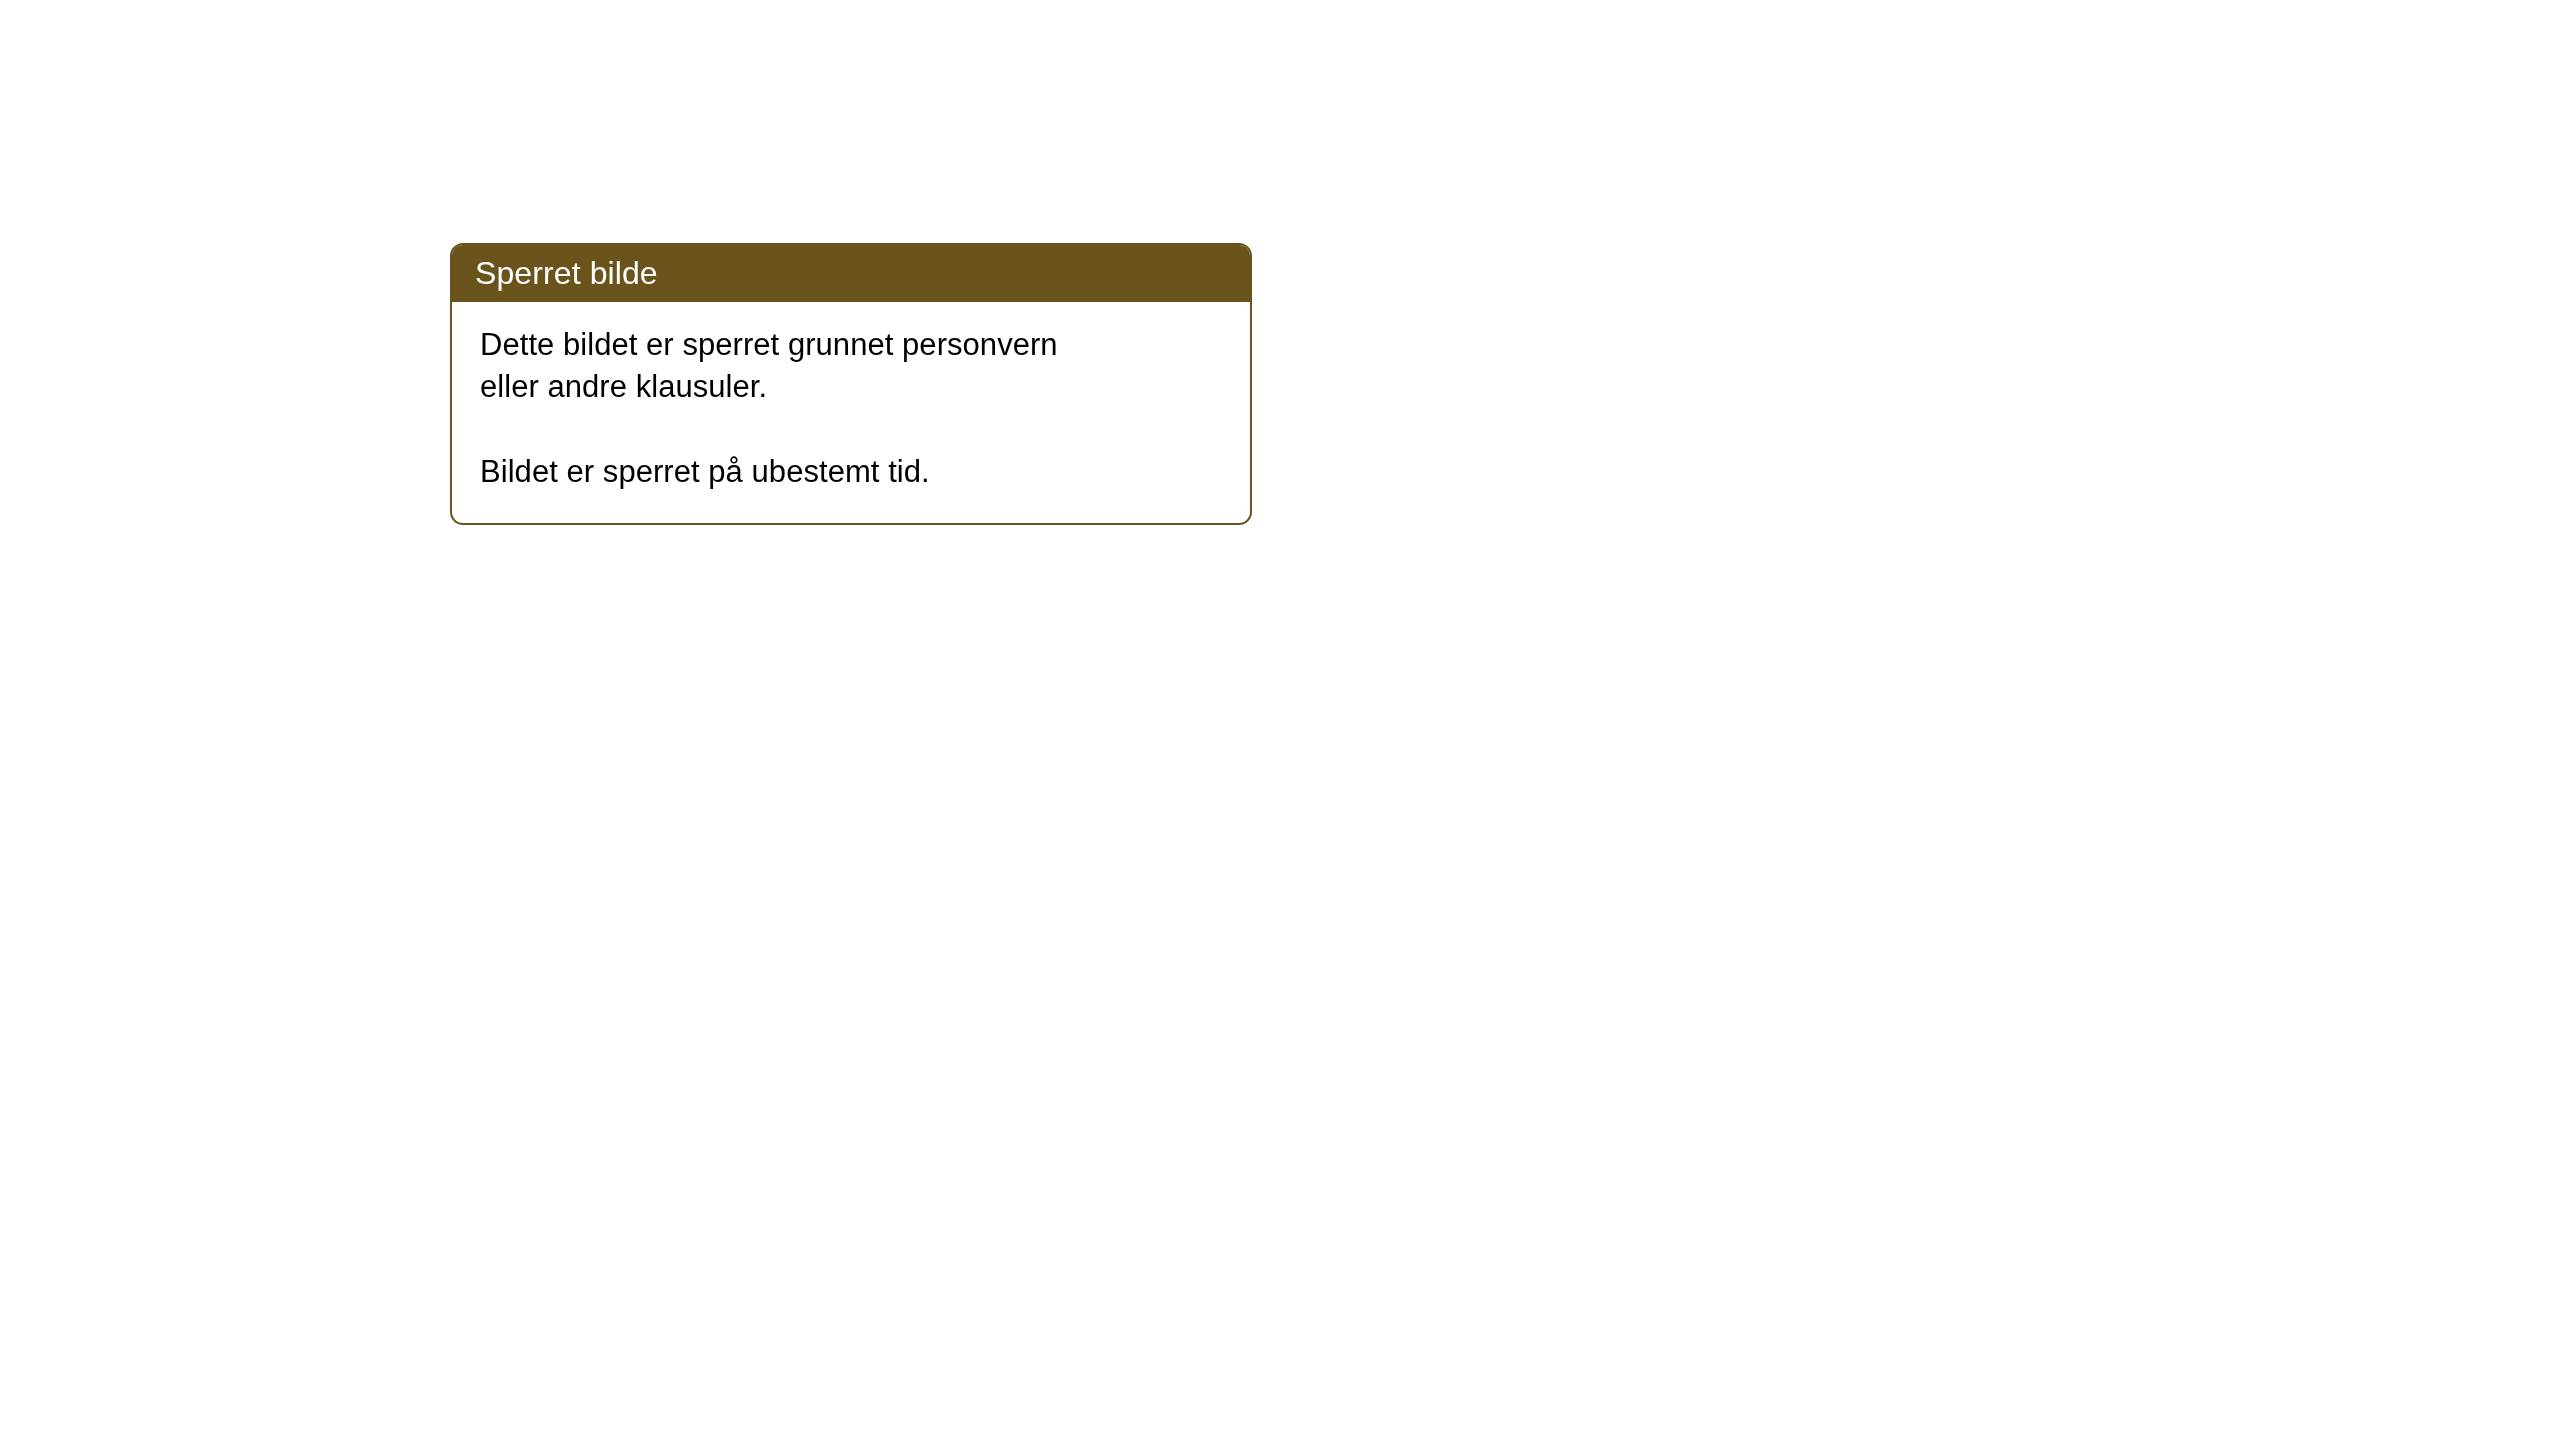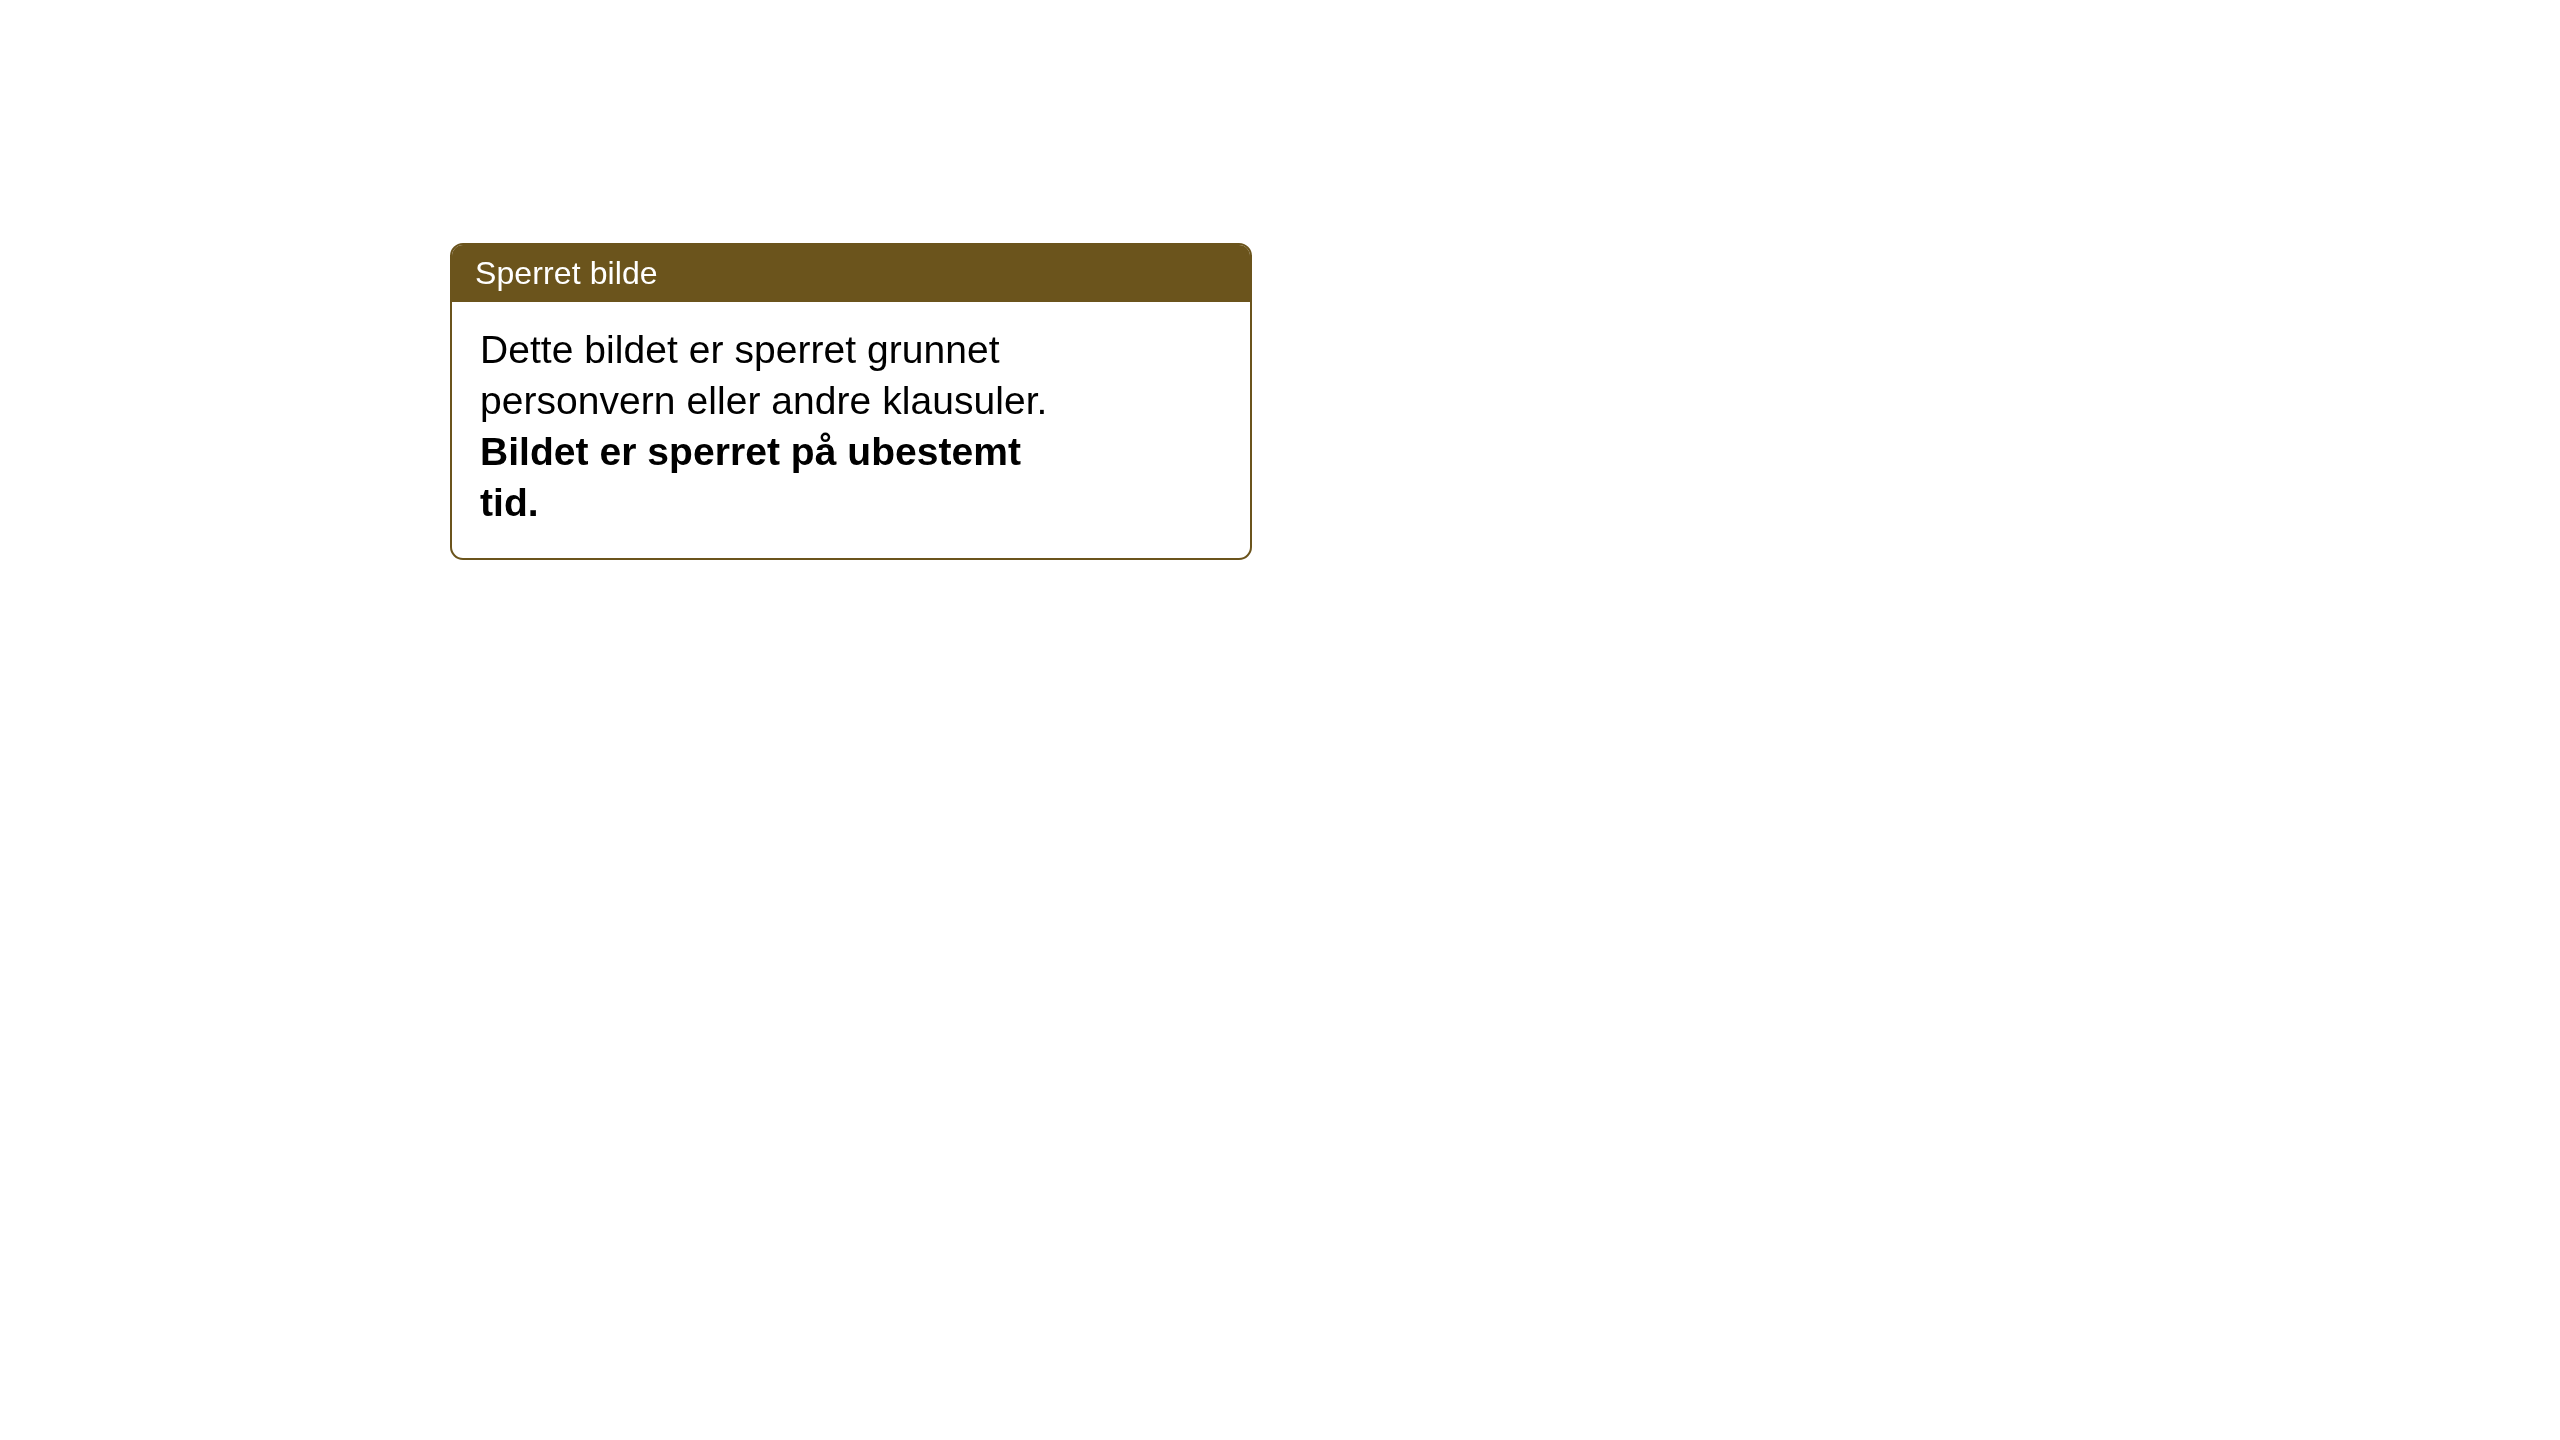--- a/index.html
+++ b/index.html
@@ -68,29 +68,29 @@
   .notice-card-body {
     padding: 22px 26px 30px 28px;
     min-height: 214px;
     box-sizing: border-box;
     display: flex;
     flex-direction: column;
   }
 
   .notice-paragraph {
     color: #000000;
-    font-size: 39px;
-    line-height: 51px;
+    font-size: 31px;
+    line-height: 42px;
     font-weight: 400;
     margin: 0;
     letter-spacing: 0.05px;
   }
 
   .notice-paragraph + .notice-paragraph {
-    font-weight: bold;
+    margin-top: 43px;
   }
 
   
   .card-no .notice-paragraph { max-width: 600px; }
   .card-en .notice-paragraph { max-width: 640px; }
 </style>
 </head>
 <body>
 
 <div class="canvas">

